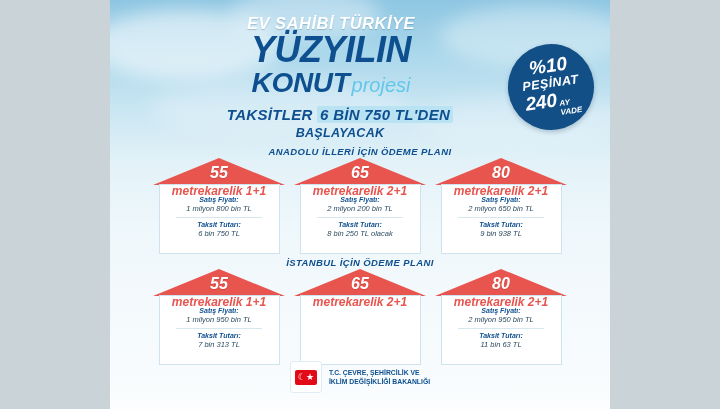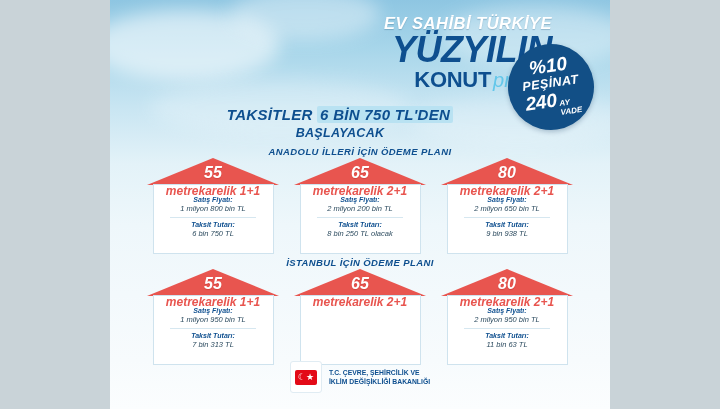--- a/index.html
+++ b/index.html
@@ -48,21 +48,21 @@
   .c2 { left: 120px; top: -12px; width: 150px; height: 52px; opacity: .7;}
   .c3 { left: 330px; top: 6px; width: 190px; height: 60px; opacity: .65;}
   .c4 { left: 40px; top: 80px; width: 260px; height: 55px; opacity: .45;}
   .c5 { left: 300px; top: 96px; width: 220px; height: 50px; opacity: .4;}
 
   
   .headline {
     position: absolute;
     left: 0; top: 14px;
     width: 470px;
-    text-align: right;
+    text-align: center;
     padding-right: 28px;
     box-sizing: border-box;
   }
   .line1 {
     font-size: 16.5px;
     font-weight: bold;
     font-style: italic;
     color: #ffffff;
     letter-spacing: .5px;
     text-shadow: 0 1px 1px rgba(0,60,100,.25);
@@ -76,22 +76,23 @@
     letter-spacing: -0.5px;
     line-height: 0.95;
     margin-top: 1px;
   }
   .line3 {
     margin-top: 2px;
     line-height: 1;
     white-space: nowrap;
   }
   .konut {
-    font-size: 22px;
-    font-weight: bold;
+    font-size: 28px;
+    font-weight: bold;
+    font-style: italic;
     color: #0e4f8f;
     letter-spacing: -0.3px;
     margin-top: 29px;
   }
   .projesi {
     font-size: 20px;
     font-style: italic;
     color: #63c7ea;
     letter-spacing: 0px;
     margin-left: 2px;
@@ -165,21 +166,21 @@
   #sec1-title { top: 146px; }
   #sec2-title { top: 257px; }
 
   
   .row {
     position: absolute;
     left: 0;
     width: 500px;
     display: flex;
     justify-content: center;
-    gap: 14px;
+    gap: 8px;
   }
   #row1 { top: 158px; }
   #row2 { top: 269px; }
 
   .house {
     position: relative;
     width: 133px;
     height: 96px;
   }
   .roof {

